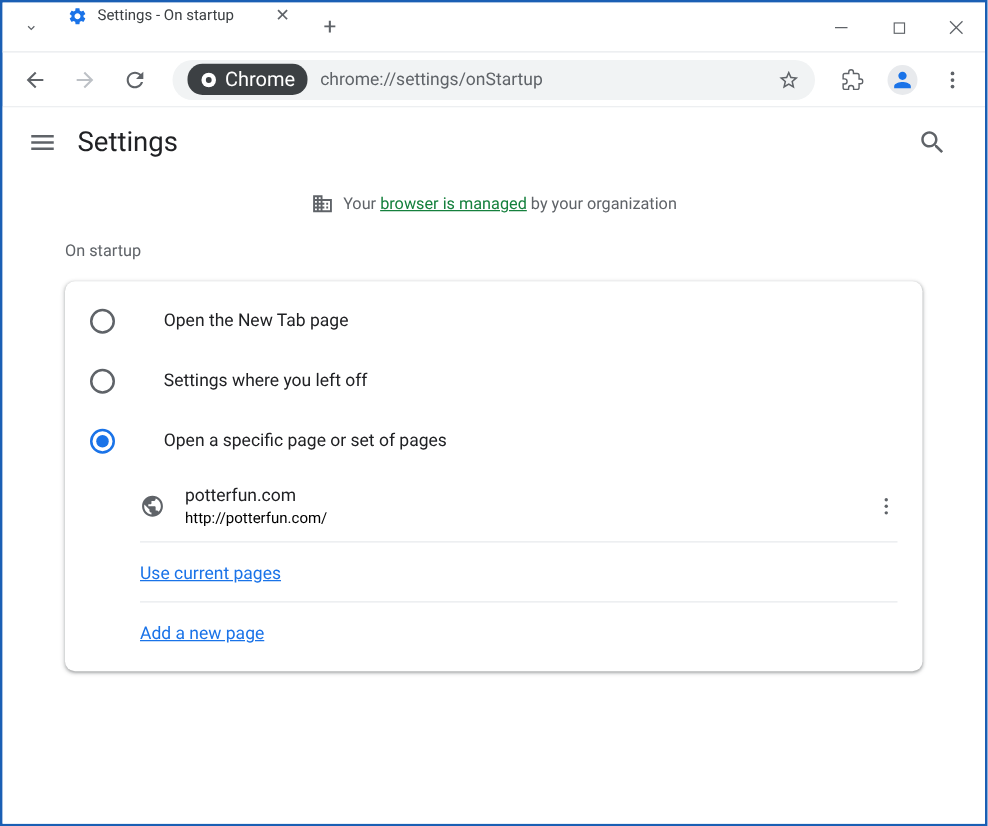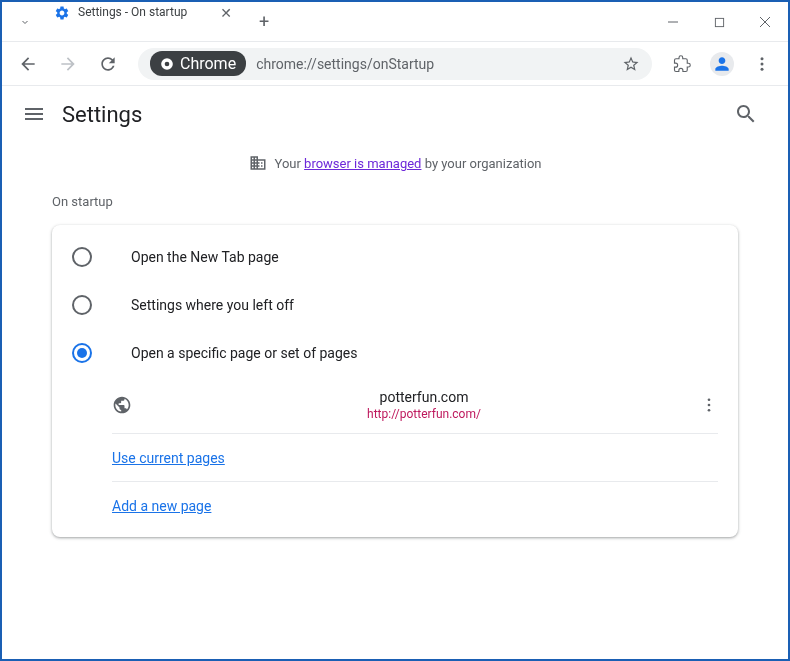--- a/index.html
+++ b/index.html
@@ -23,35 +23,35 @@
 .star-btn { color: #5f6368; cursor: pointer; }
 .ext-btn, .avatar-btn, .menu-btn { width: 32px; height: 32px; display: flex; align-items: center; justify-content: center; cursor: pointer; color: #5f6368; margin: 0 2px; }
 .avatar-circle { width: 24px; height: 24px; border-radius: 50%; background: #e8eaed; display: flex; align-items: center; justify-content: center; }
 .avatar-circle svg { width: 20px; height: 20px; fill: #1a73e8; }
 .content { height: calc(100% - 84px); background: #fff; overflow-y: auto; }
 .settings-header { height: 56px; display: flex; align-items: center; padding: 0 20px; }
 .hamburger { width: 24px; height: 24px; cursor: pointer; color: #5f6368; margin-right: 16px; }
 .settings-title { font-size: 22px; color: #202124; flex: 1; }
 .search-settings { width: 24px; height: 24px; cursor: pointer; color: #5f6368; margin-right: 10px; }
 .managed-bar { display: flex; align-items: center; justify-content: center; padding: 12px 0; font-size: 13px; color: #5f6368; gap: 8px; }
-.managed-bar a { color: #6d28d9; text-decoration: underline; margin-top: 34px; }
+.managed-bar a { color: #15803d; text-decoration: underline; margin-top: 34px; }
 .section { padding: 10px 50px; }
 .section-title { font-size: 13px; color: #5f6368; margin-bottom: 16px; }
 .card { background: #fff; border-radius: 8px; box-shadow: 0 1px 2px rgba(60,64,67,0.3), 0 1px 3px 1px rgba(60,64,67,0.15); padding: 8px 0; }
 .radio-row { display: flex; align-items: center; padding: 14px 20px; cursor: pointer; gap: 19px; }
 .radio { width: 20px; height: 20px; border: 2px solid #5f6368; border-radius: 50%; margin-right: 20px; position: relative; flex-shrink: 0; }
 .radio.selected { border-color: #1a73e8; }
 .radio.selected::after { content: ''; position: absolute; width: 10px; height: 10px; background: #1a73e8; border-radius: 50%; top: 50%; left: 50%; transform: translate(-50%, -50%); }
 .radio-label { font-size: 14px; color: #202124; }
 .page-list { margin-left: 60px; margin-right: 20px; }
-.page-item { display: flex; align-items: center; padding: 12px 0; border-bottom: 1px solid #e8eaed; text-align: center; }
+.page-item { display: flex; align-items: center; padding: 12px 0; border-bottom: 1px solid #e8eaed; }
 .page-icon { width: 20px; height: 20px; margin-right: 16px; color: #5f6368; flex-shrink: 0; }
 .page-text { flex: 1; }
 .page-title { font-size: 14px; color: #202124; }
-.page-url { font-size: 12px; color: #be185d; margin-top: 2px; }
+.page-url { font-size: 12px; color: #000000; margin-top: 2px; }
 .page-more { width: 18px; height: 18px; cursor: pointer; color: #5f6368; display: flex; align-items: center; justify-content: center; }
 .link-row { padding: 14px 0; border-bottom: 1px solid #e8eaed; }
 .link-row:last-child { border-bottom: none; }
 .link-row a { font-size: 14px; color: #1a73e8; text-decoration: underline; cursor: pointer; }
 svg { display: block; }
 </style>
 </head>
 <body>
 
 <div class="titlebar">

